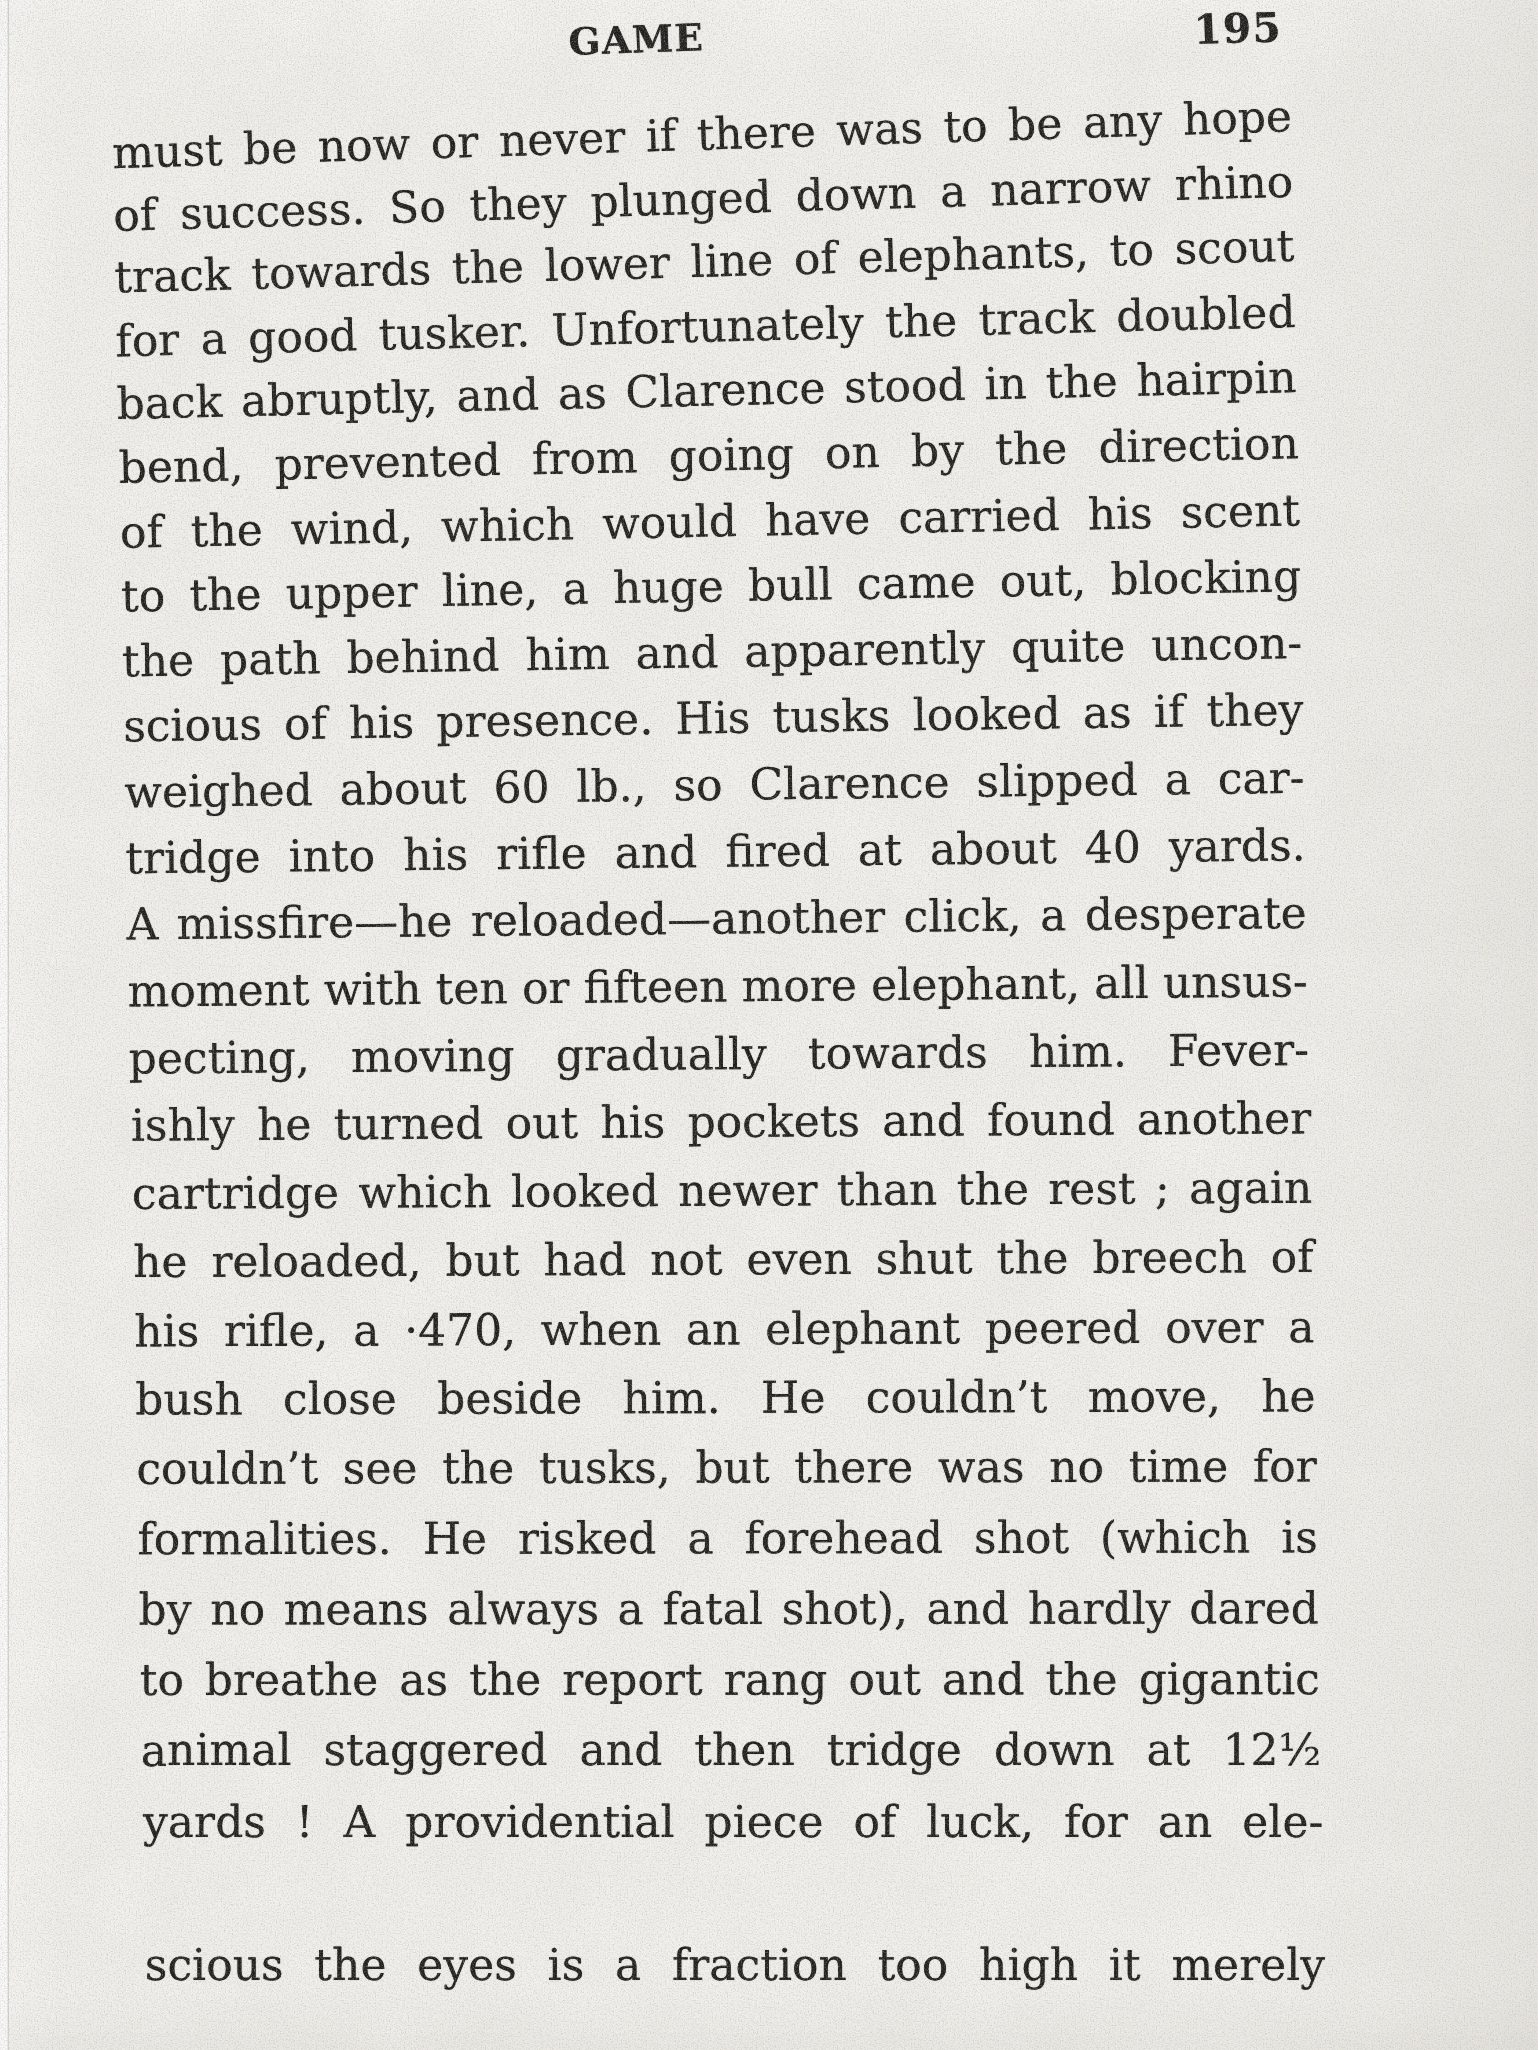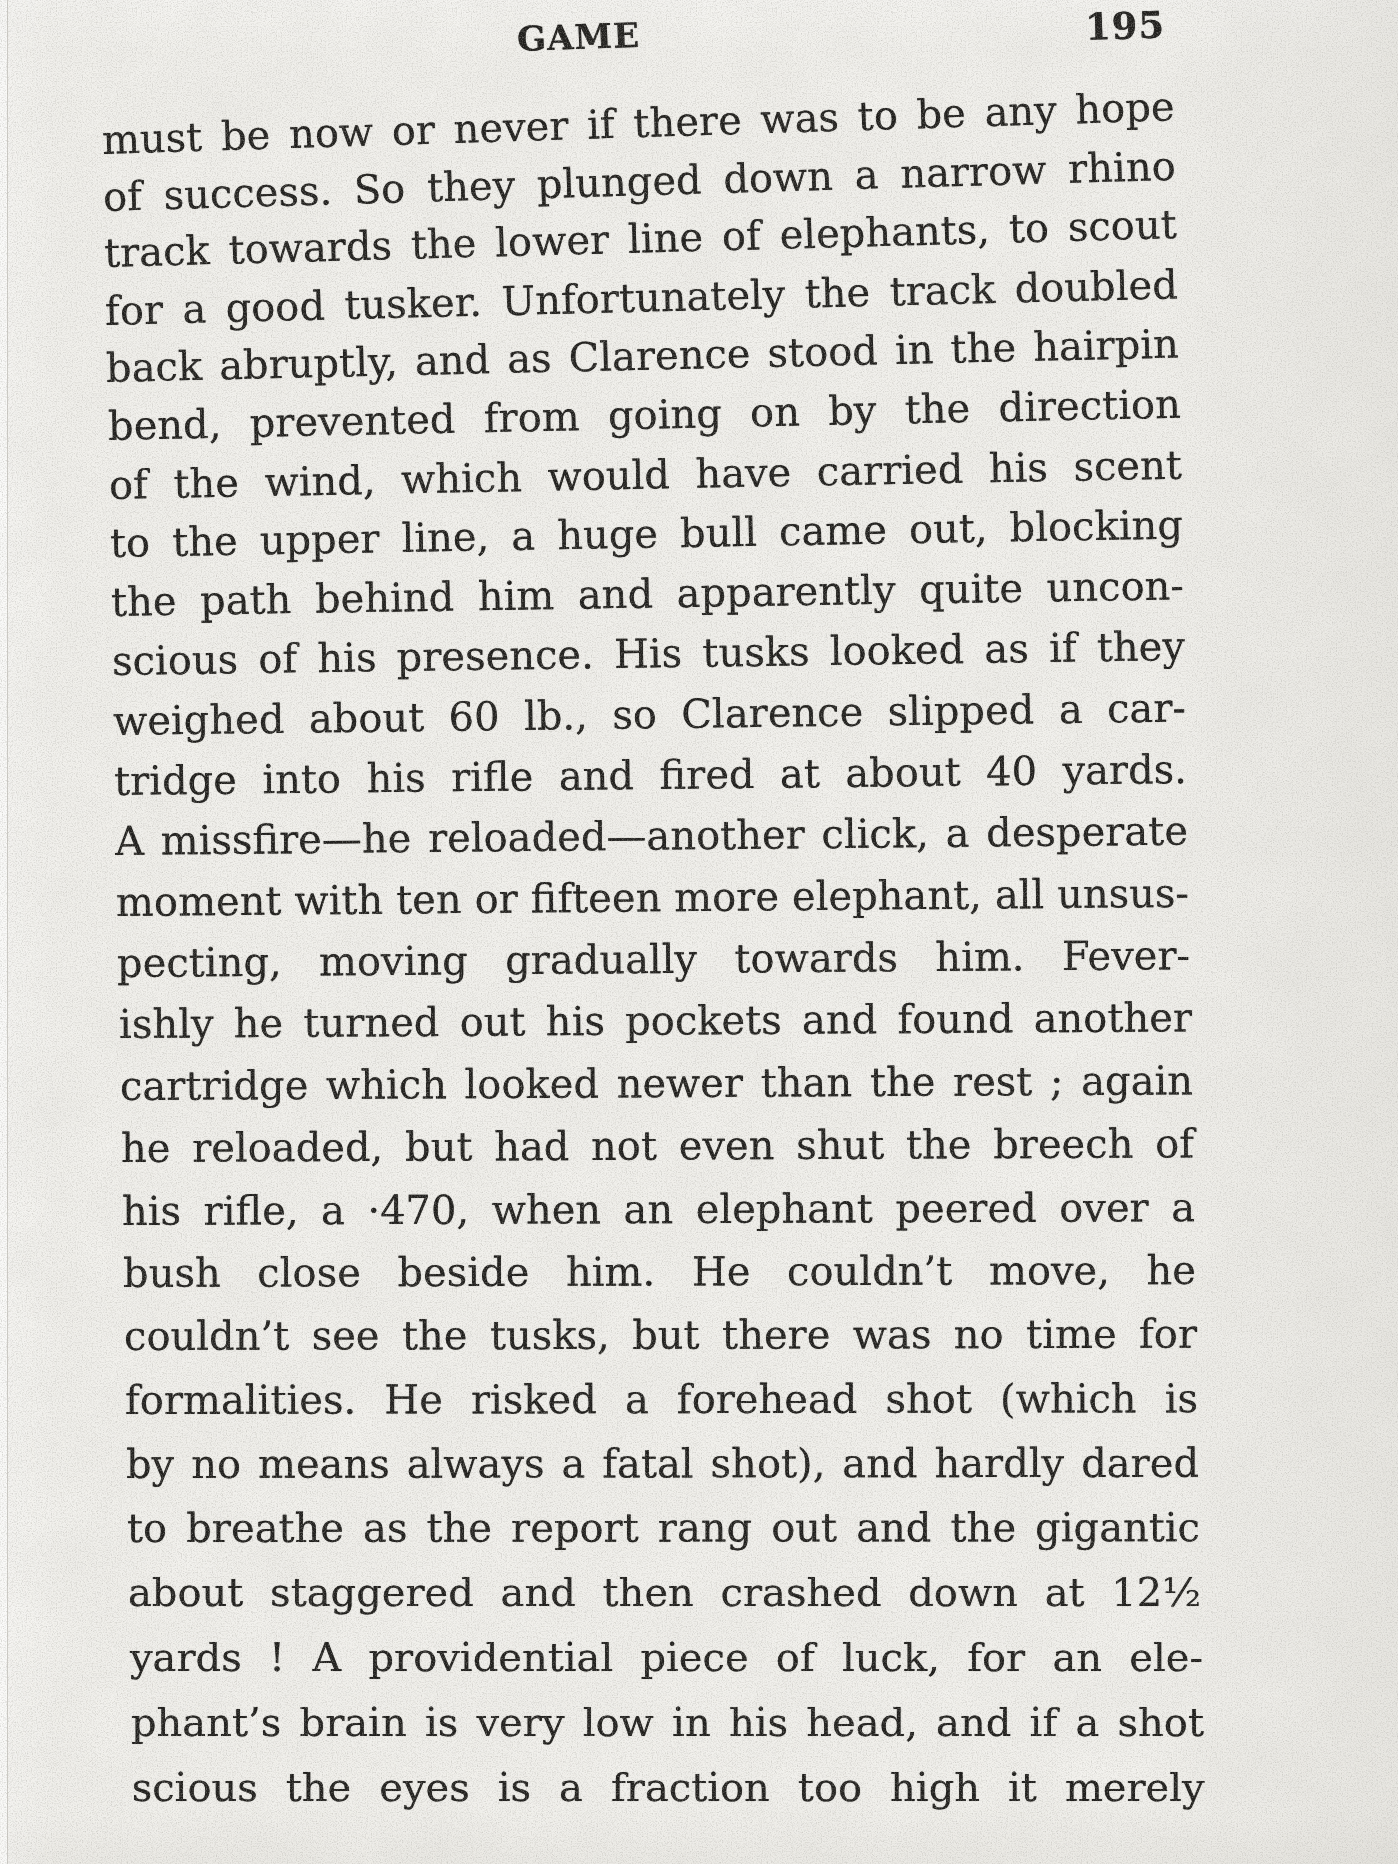--- a/index.html
+++ b/index.html
@@ -85,23 +85,22 @@
     <p class="line" style="--i:14">pecting, moving gradually towards him. Fever-</p>
     <p class="line" style="--i:15">ishly he turned out his pockets and found another</p>
     <p class="line" style="--i:16">cartridge which looked newer than the rest ; again</p>
     <p class="line" style="--i:17">he reloaded, but had not even shut the breech of</p>
     <p class="line" style="--i:18">his rifle, a ·470, when an elephant peered over a</p>
     <p class="line" style="--i:19">bush close beside him. He couldn’t move, he</p>
     <p class="line" style="--i:20">couldn’t see the tusks, but there was no time for</p>
     <p class="line" style="--i:21">formalities. He risked a forehead shot (which is</p>
     <p class="line" style="--i:22">by no means always a fatal shot), and hardly dared</p>
     <p class="line" style="--i:23">to breathe as the report rang out and the gigantic</p>
-    <p class="line" style="--i:24">about staggered and then crashed down at 12½</p>
+    <p class="line" style="--i:24">animal staggered and then tridge down at 12½</p>
     <p class="line" style="--i:25">yards ! A providential piece of luck, for an ele-</p>
-    <p class="line" style="--i:26">phant’s brain is very low in his head, and if a shot</p>
     <p class="line" style="--i:27">scious the eyes is a fraction too high it merely</p>
   </main>
 
   <svg class="paper-noise" width="1398" height="1864" xmlns="http://www.w3.org/2000/svg" aria-hidden="true">
     <defs>
       <filter id="specks" x="0" y="0" width="100%" height="100%">
         <feTurbulence type="fractalNoise" baseFrequency="0.8" numOctaves="2" seed="11"></feTurbulence>
         <feColorMatrix type="matrix" values="0 0 0 0 0.46
                   0 0 0 0 0.45
                   0 0 0 0 0.42

